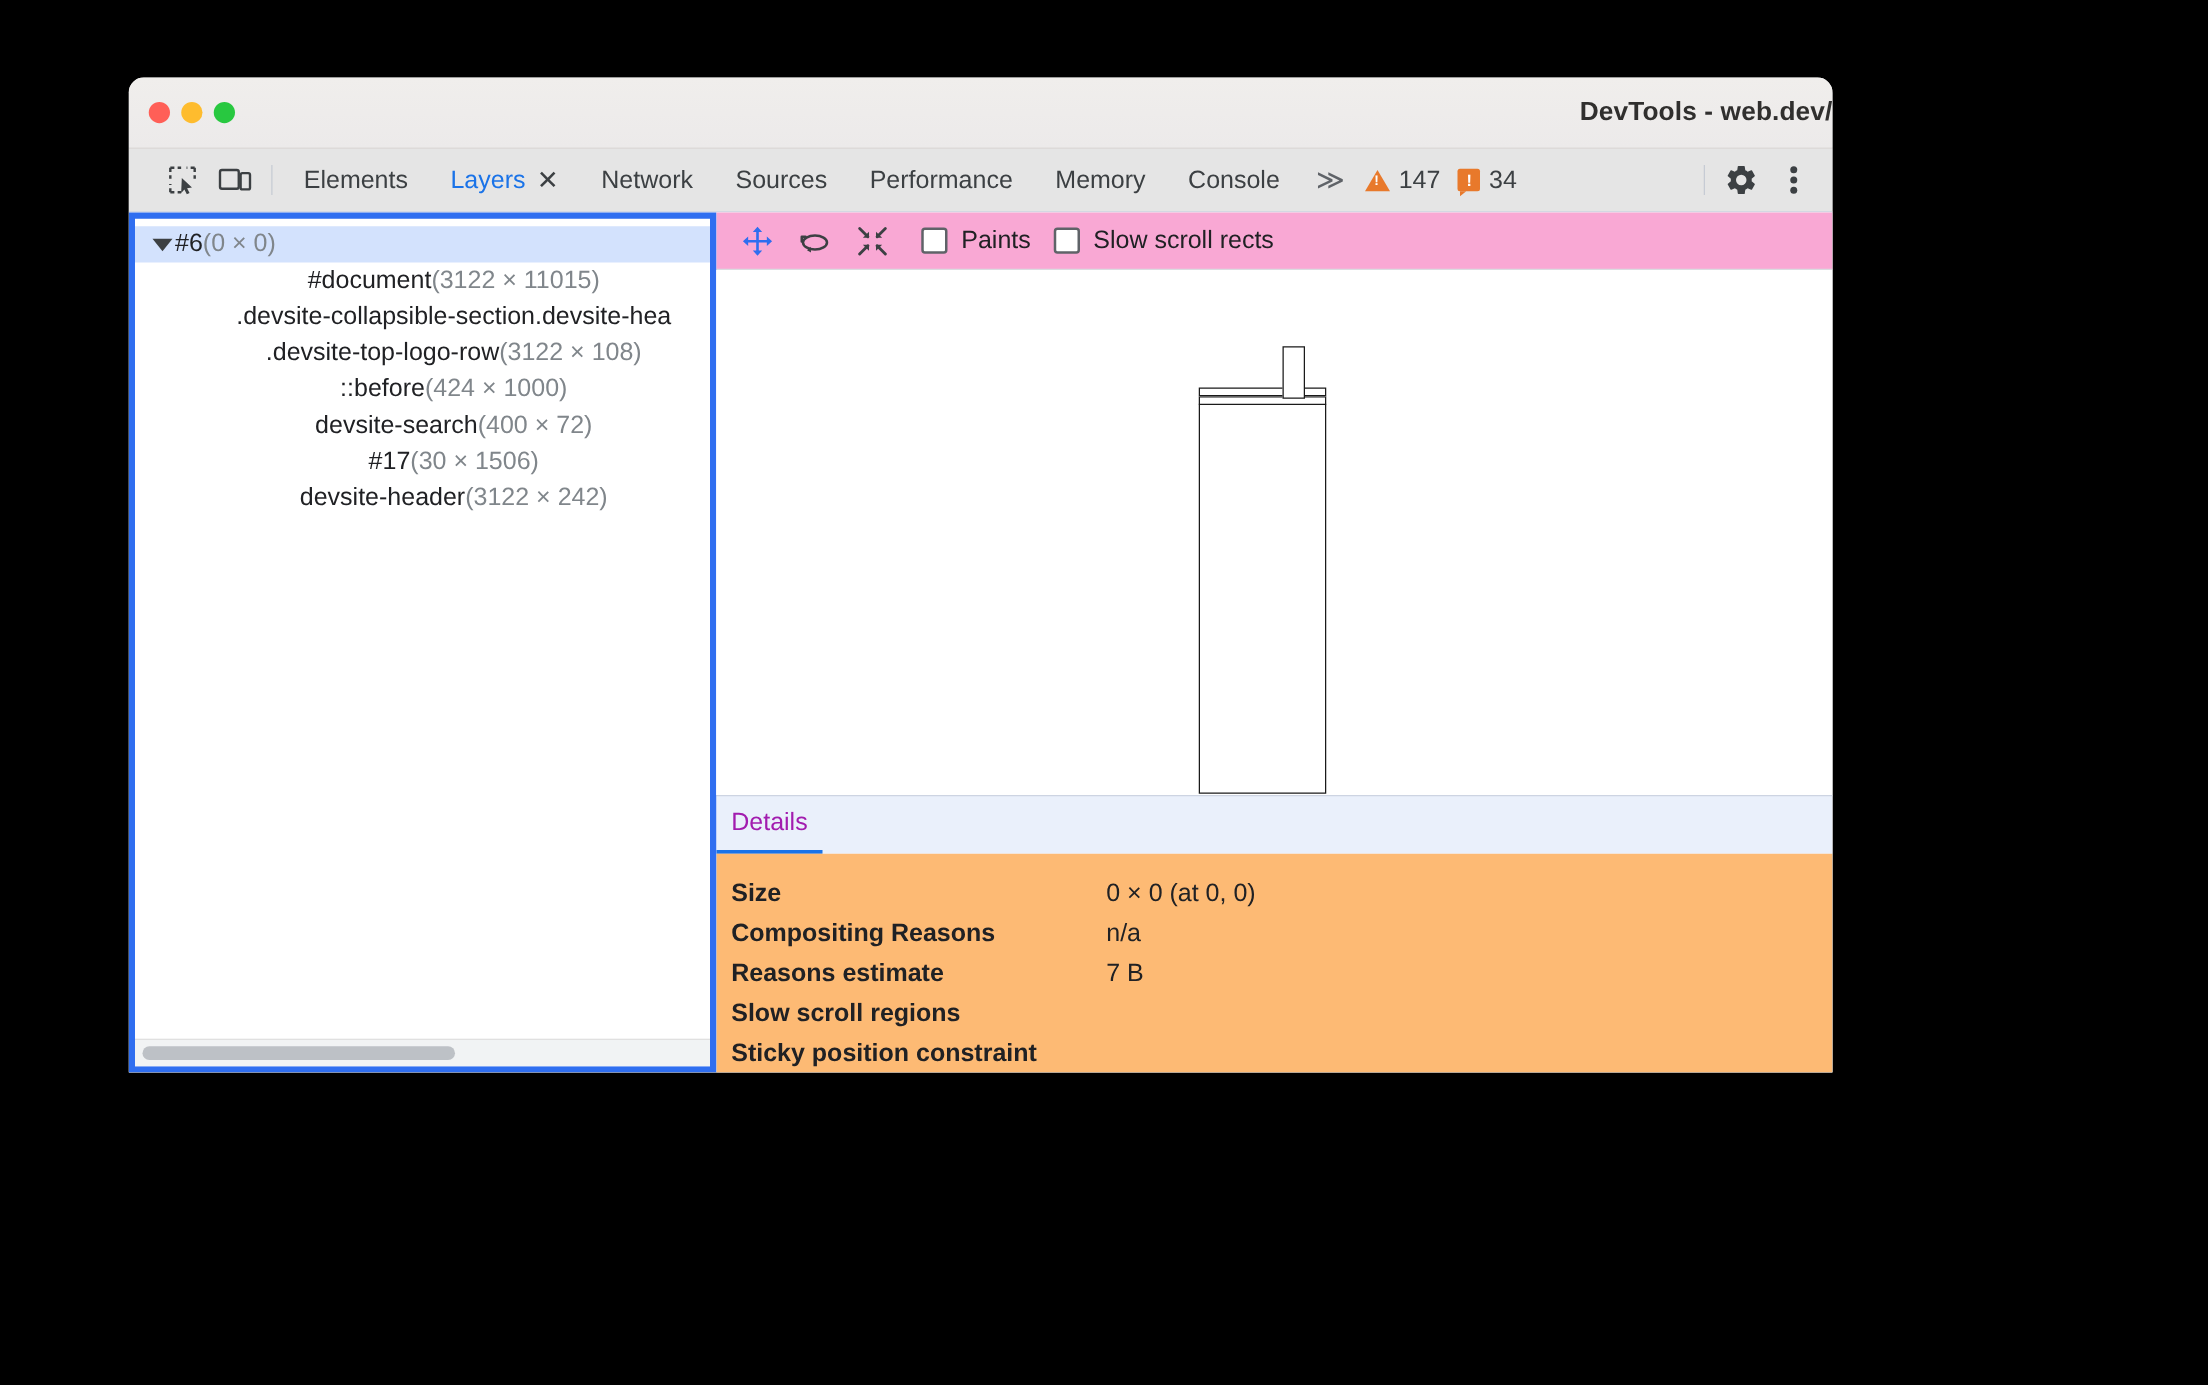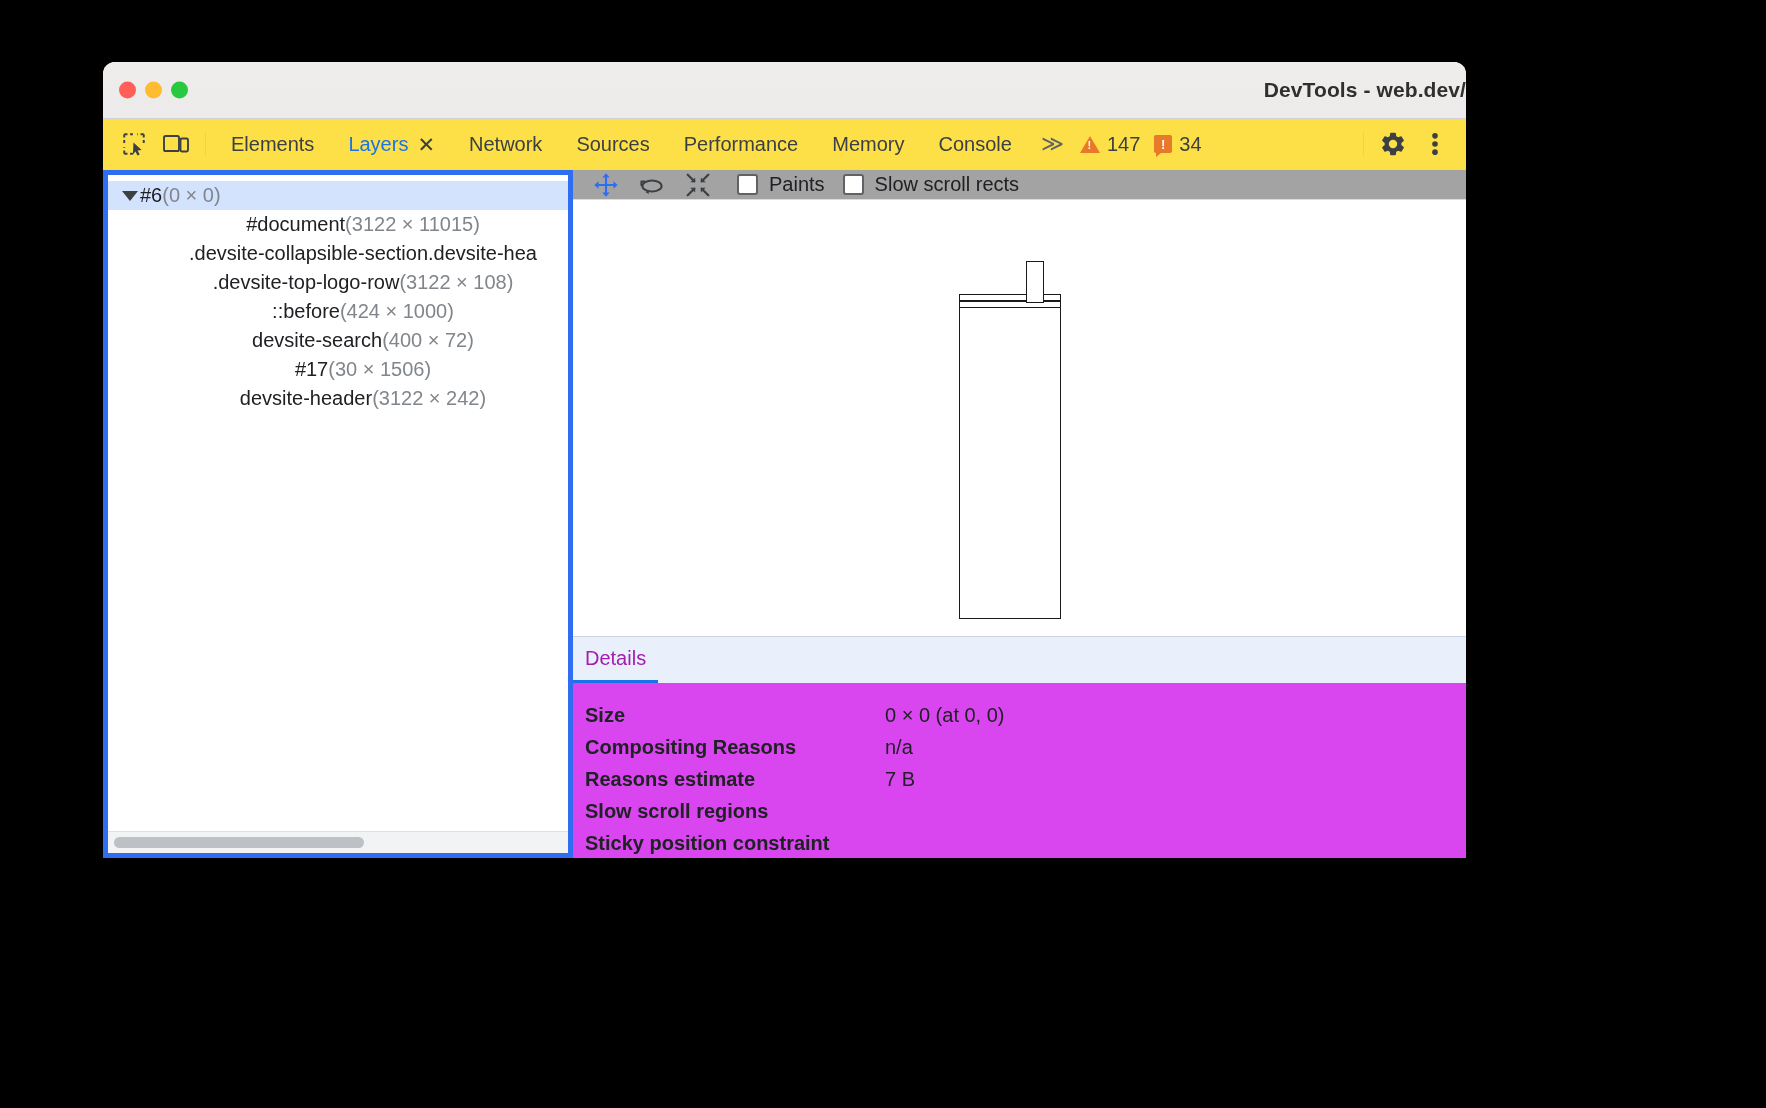--- a/index.html
+++ b/index.html
@@ -40,23 +40,23 @@
   .light.green  { background: #28c840; }
   #window-title {
     width: 100%; text-align: right;
     font-size: 21px; font-weight: bold; color: #302f2e;
     letter-spacing: .1px;
   }
 
   
   #tabbar {
     height: 51px;
-    background: #fde047;
+    background: #e5e5e5;
     display: flex; align-items: center;
-    padding-left: 10px;
+    padding-left: 22px;
     border-bottom: 1px solid #cdd4e2;
   }
   .tb-icon {
     width: 42px; height: 42px;
     display: flex; align-items: center; justify-content: center;
     color: #3c4043;
   }
   .tb-sep {
     width: 1px; height: 24px; background: #c6cbd4; margin: 0 8px;
   }
@@ -146,21 +146,21 @@
     display: flex; align-items: center; padding: 0 6px;
   }
   #tree-scrollbar-thumb {
     width: 250px; height: 11px;
     background: #bdc1c6; border-radius: 6px;
   }
 
   
   #right { flex: 1; display: flex; flex-direction: column; background: #fff; }
   #layer-toolbar {
-    height: 30px; background: #a3a3a3;
+    height: 46px; background: #f9a8d4;
     border-bottom: 1px solid #dadce0;
     display: flex; align-items: center; gap: 4px;
     padding-left: 12px;
   }
   .lt-btn {
     width: 42px; height: 38px;
     display: flex; align-items: center; justify-content: center;
   }
   .lt-check {
     display: flex; align-items: center; gap: 11px;
@@ -185,21 +185,21 @@
     border-top: 1px solid #cdd4e2;
     display: flex; align-items: flex-end;
   }
   #details-tab {
     height: 47px; padding: 0 12px 0 12px;
     display: flex; align-items: center;
     font-size: 20px; color: #a21caf;
     border-bottom: 3px solid #1a73e8;
   }
   #details-body {
-    height: 175px; background: #d946ef; padding: 16px 0 0 12px;
+    height: 175px; background: #fdba74; padding: 16px 0 0 12px;
     font-size: 20px;
   }
   .det-row { display: flex; height: 32px; align-items: center; }
   .det-key { width: 300px; font-weight: bold; color: #202124; }
   .det-val { color: #202124; }
 </style>
 </head>
 <body>
 
 <div id="window">

